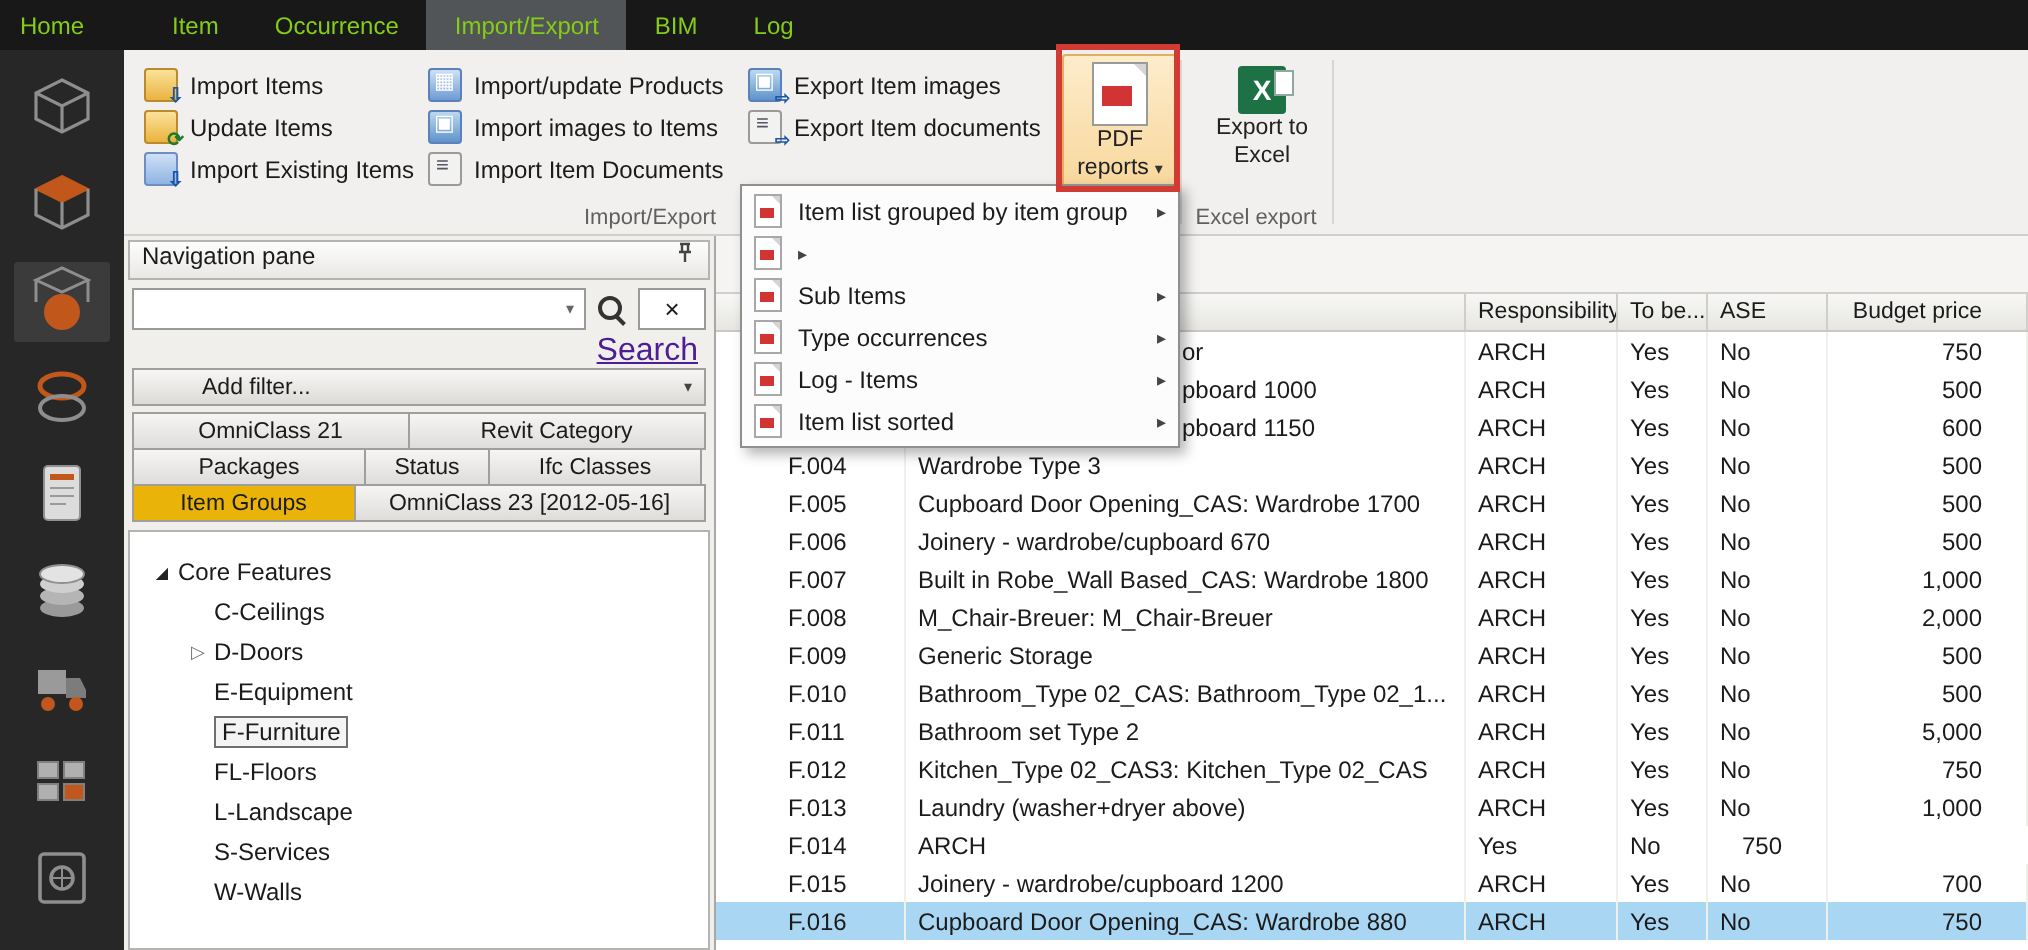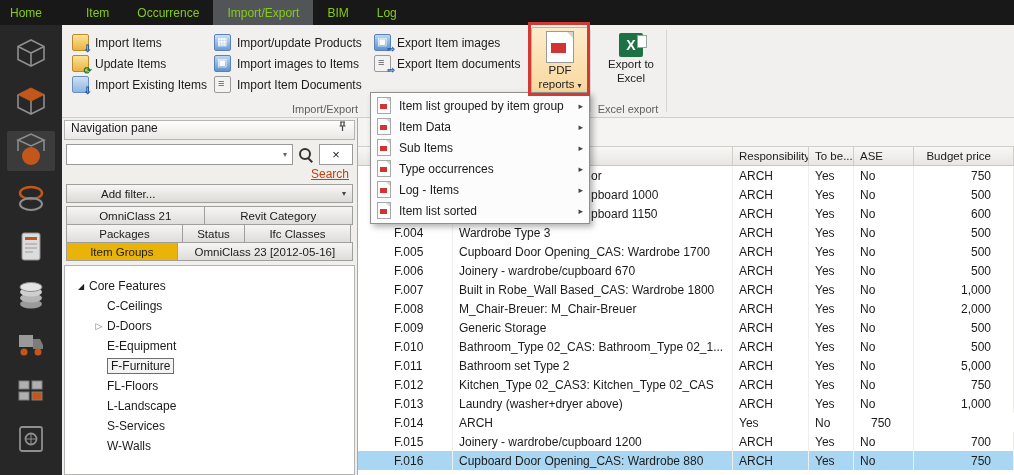--- a/index.html
+++ b/index.html
@@ -71,21 +71,21 @@
   .np-title { position:absolute; left:2px; top:2px; right:2px; height:20px; border:1px solid #b4b4b2; background:linear-gradient(#fdfdfc,#e9e8e5); display:flex; padding:0 6px; font-size:12px; box-sizing:border-box; }
   .np-title .spacer { flex:1; }
   .np-search { position:absolute; top:26px; left:4px; right:4px; height:21px; display:flex; align-items:center; gap:5px; }
   .combo { flex:1; height:21px; border:1px solid #9a9a9a; background:#fff; display:flex; align-items:center; box-sizing:border-box; }
   .combo input { flex:1; border:0; outline:0; min-width:0; font:inherit; font-size:12px; padding:0 4px; background:transparent; }
   .combo .chev { width:14px; color:#666; font-size:8px; text-align:center; }
   .mag-ic { width:16px; height:16px; position:relative; flex:0 0 16px; }
   .mag-ic::before { content:''; position:absolute; left:1px; top:1px; width:8px; height:8px; border:2px solid #333; border-radius:50%; }
   .mag-ic::after { content:''; position:absolute; left:10px; top:10px; width:6px; height:2px; background:#333; transform:rotate(45deg); transform-origin:left center; }
   .clear-box { width:34px; height:21px; border:1px solid #9a9a9a; background:#fff; display:flex; align-items:center; justify-content:center; font-size:13px; box-sizing:border-box; }
-  .np-link { position:absolute; top:49px; right:8px; font-size:12px; text-decoration:underline; color:#c2410c; cursor:pointer; }
+  .np-link { position:absolute; top:49px; right:8px; font-size:16px; text-decoration:underline; color:#4c1d95; cursor:pointer; }
   .np-filter { position:absolute; top:66px; left:4px; right:4px; height:19px; border:1px solid #9f9f9d; background:linear-gradient(#f7f6f4,#dcdbd8); display:flex; align-items:center; font-size:11.5px; padding-left:34px; box-sizing:border-box; }
   .np-filter .chev { position:absolute; right:6px; font-size:8px; color:#444; }
   #nptabs { position:absolute; top:88px; left:4px; right:4px; }
   .tabrow { display:flex; height:19px; }
   .tabrow + .tabrow { margin-top:-1px; }
   .ntab { border:1px solid #9f9f9d; margin-left:-1px; background:linear-gradient(#f6f5f3,#dedddb); font-size:11.5px; display:flex; align-items:center; justify-content:center; box-sizing:border-box; white-space:nowrap; overflow:hidden; }
   .ntab:first-child { margin-left:0; }
   .ntab.active { background:#eab308; z-index:2; }
   #tree { position:absolute; top:147px; left:2px; right:2px; bottom:0; background:#fff; border:1px solid #b4b4b2; padding-top:10px; overflow:hidden; box-sizing:border-box; }
   .tree-item { height:20px; display:flex; align-items:center; font-size:12px; }
@@ -467,21 +467,20 @@
 </div>
 
 <div id="pdfmenu">
     <div class="menu-item">
       <div class="pdf-ic"></div>
       <div class="mi-label">Item list grouped by item group</div>
       <div class="mi-arrow">▸</div>
     </div>
     <div class="menu-item">
       <div class="pdf-ic"></div>
-      <div class="mi-label">Item Data</div>
       <div class="mi-arrow">▸</div>
     </div>
     <div class="menu-item">
       <div class="pdf-ic"></div>
       <div class="mi-label">Sub Items</div>
       <div class="mi-arrow">▸</div>
     </div>
     <div class="menu-item">
       <div class="pdf-ic"></div>
       <div class="mi-label">Type occurrences</div>

